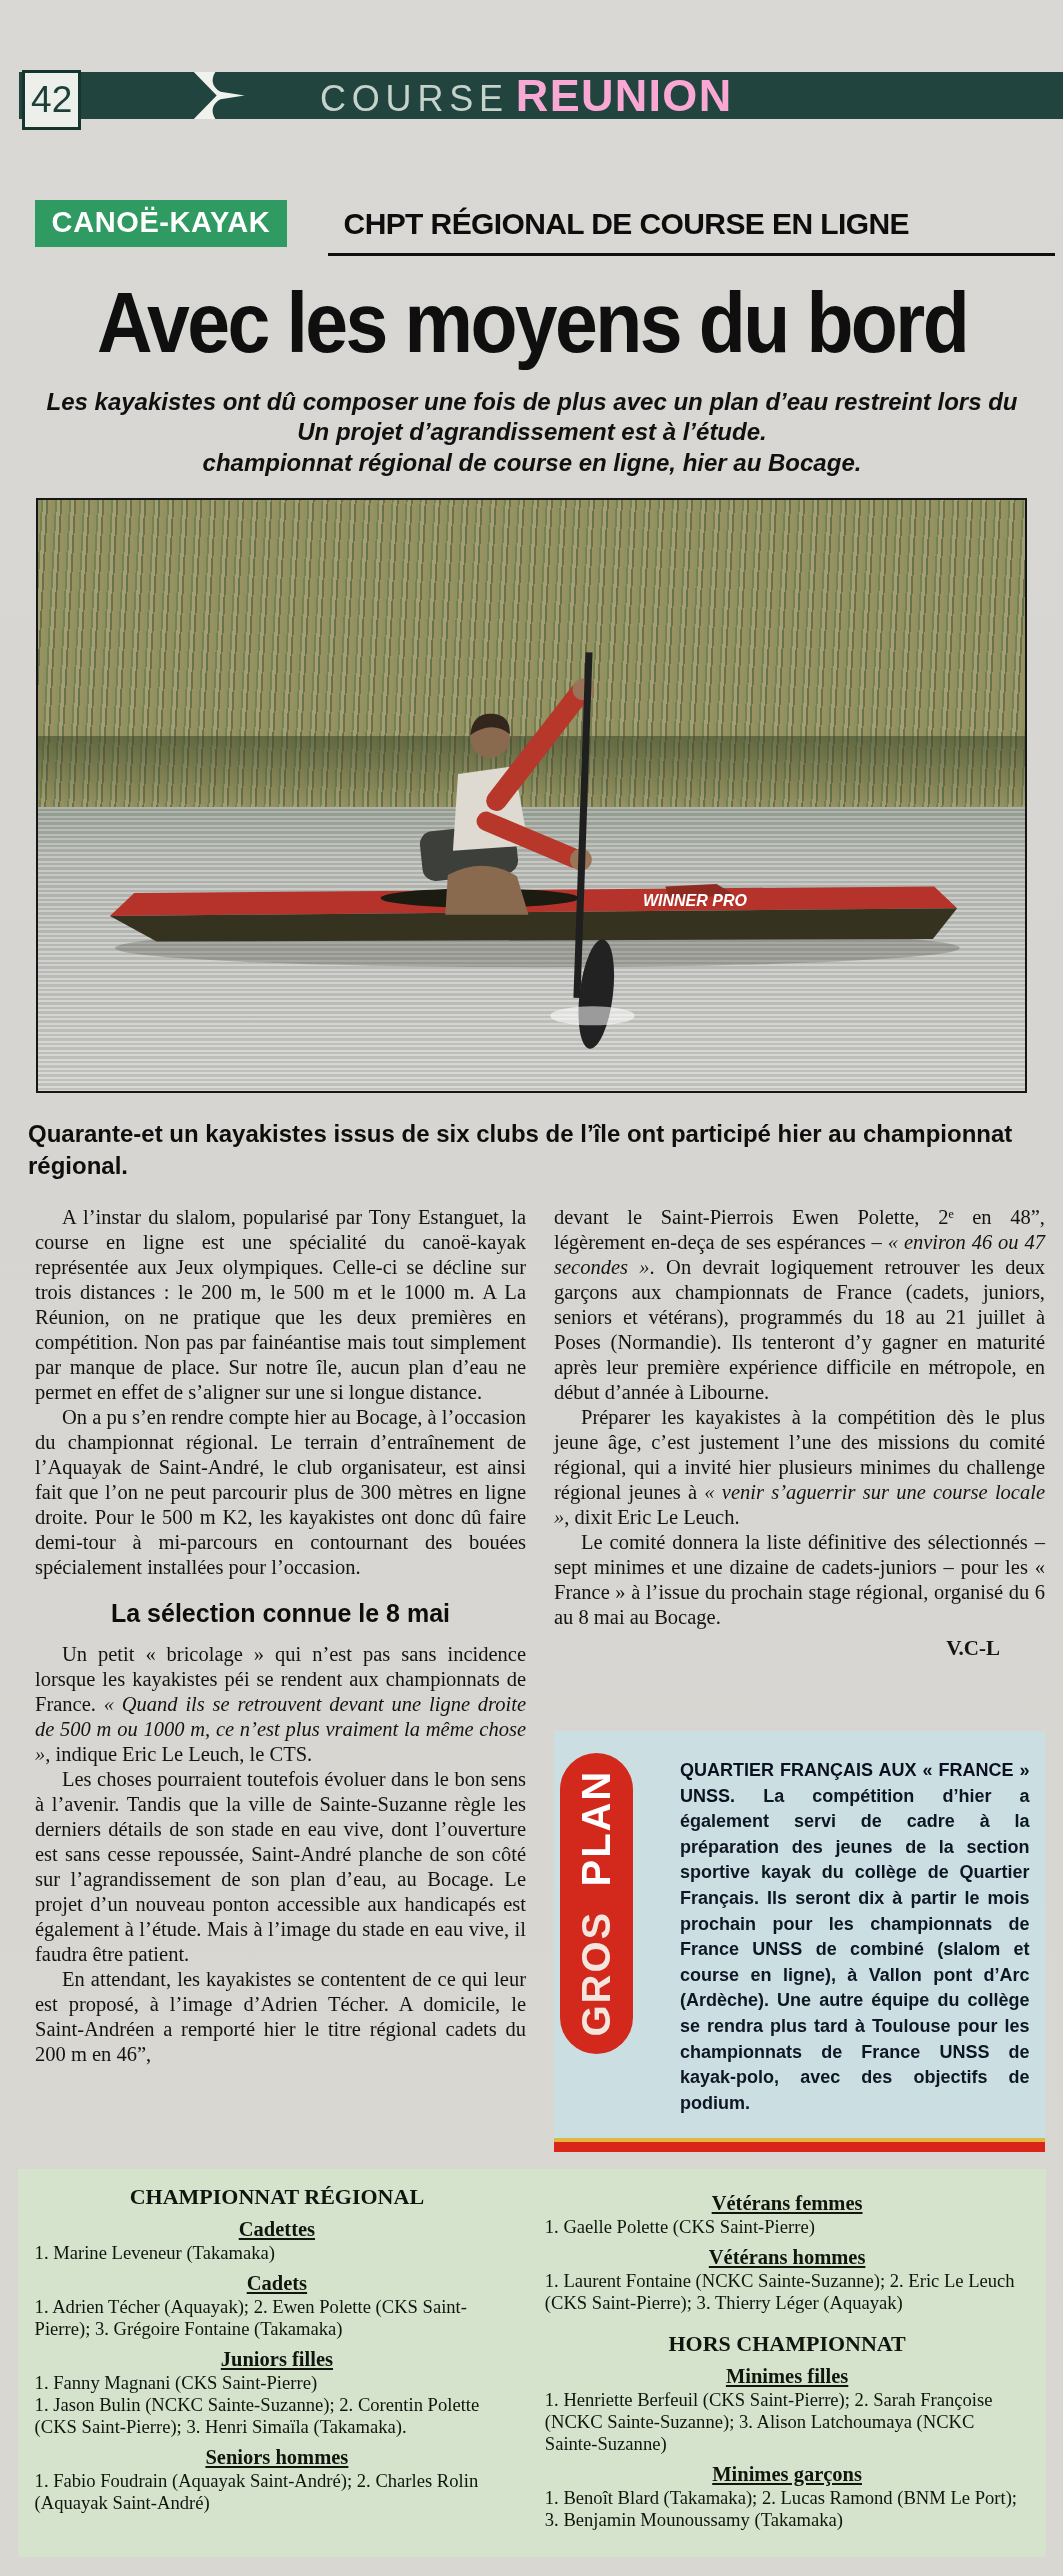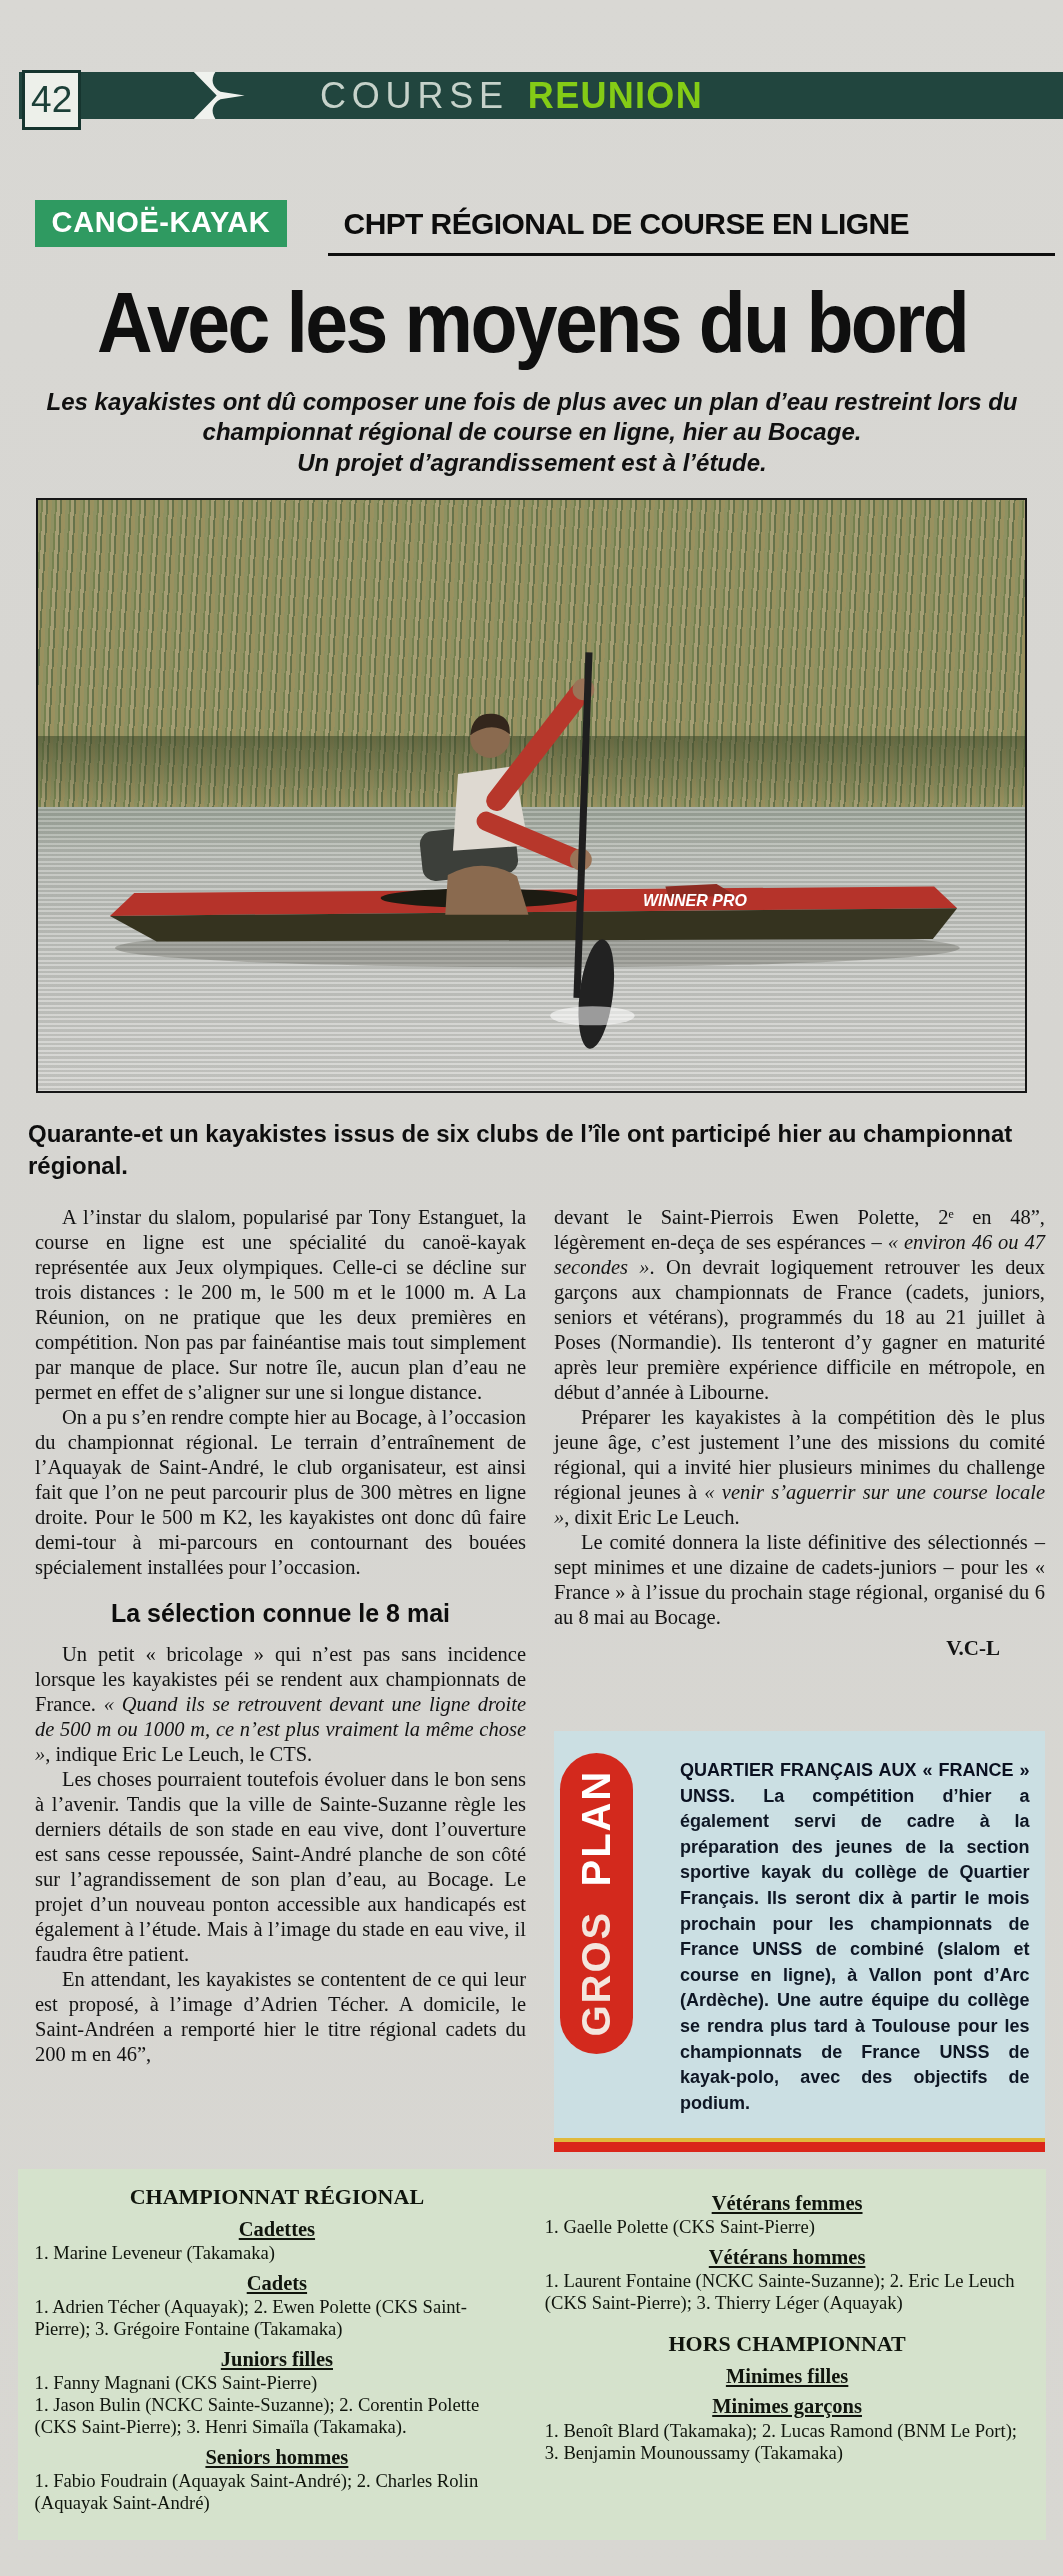--- a/index.html
+++ b/index.html
@@ -24,21 +24,21 @@
   .numbox{
     position:absolute;left:3.2px;top:-1.9px;
     width:53px;height:54px;
     background:#edf0ea;border:3.8px solid #16352f;
     display:flex;align-items:center;justify-content:center;
     font-weight:400;font-size:37px;color:#1c4038;
   }
   .chevron{position:absolute;left:172px;top:0;height:47px;width:59px;}
   .banner-title{margin-left:301px;display:flex;align-items:baseline;white-space:nowrap;}
   .banner-sports{font-size:36px;font-weight:500;letter-spacing:5.8px;color:#c6d2ca;}
-  .banner-region{font-size:36px;font-weight:800;letter-spacing:1.3px;color:#84cc16;margin-left:19px;}
+  .banner-region{font-size:45px;font-weight:800;letter-spacing:1.3px;color:#f9a8d4;margin-left:7px;}
 
   
   .kicker{position:relative;margin:81px 6.4px 0 35px;display:flex;align-items:center;gap:40px;}
   .kicker-tag{
     background:#2f9a61;color:#ffffff;
     font-weight:700;font-size:29px;letter-spacing:0.6px;
     padding:6.4px 16.6px 7.7px;
   }
   .kicker-head{font-weight:800;font-size:30px;letter-spacing:-0.6px;margin-left:16.6px;color:#0d0d0d;}
   .kicker::after{
@@ -152,22 +152,22 @@
 
   <div class="kicker">
     <span class="kicker-tag">CANOË-KAYAK</span>
     <span class="kicker-head">CHPT RÉGIONAL DE COURSE EN LIGNE</span>
   </div>
 
   <h1 class="headline">Avec les moyens du bord</h1>
 
   <div class="standfirst">
     <div>Les kayakistes ont dû composer une fois de plus avec un plan d’eau restreint lors du</div>
+    <div>Un projet d’agrandissement est à l’étude.</div>
     <div>championnat régional de course en ligne, hier au Bocage.</div>
-    <div>Un projet d’agrandissement est à l’étude.</div>
   </div>
 
   <div class="photo">
     <div class="reedband"></div>
     <div class="water"></div>
     <svg width="986" height="590" viewBox="0 0 1540 922">
       <ellipse cx="780" cy="700" rx="660" ry="30" fill="rgba(60,62,52,0.28)"></ellipse>
 
       <polygon points="150,614 1400,604 1436,638 112,650" fill="#b5332a"></polygon>
       <polygon points="112,650 1436,638 1398,686 185,690" fill="#35331f"></polygon>
@@ -258,20 +258,21 @@
         <div class="res-heading">Vétérans femmes</div>
         <p class="res-body">1. Gaelle Polette (CKS Saint-Pierre)</p>
       </div>
       <div>
         <div class="res-heading">Vétérans hommes</div>
         <p class="res-body">1. Laurent Fontaine (NCKC Sainte-Suzanne); 2. Eric Le Leuch (CKS Saint-Pierre); 3. Thierry Léger (Aquayak)</p>
       </div>
       <div class="res-title" style="margin-top:16.6px;">HORS CHAMPIONNAT</div>
       <div>
         <div class="res-heading">Minimes filles</div>
+        <p class="res-body">1. Henriette Berfeuil (CKS Saint-Pierre); 2. Sarah Françoise (NCKC Sainte-Suzanne); 3. Alison Latchoumaya (NCKC Sainte-Suzanne)</p>
       </div>
       <div>
         <div class="res-heading">Minimes garçons</div>
         <p class="res-body">1. Benoît Blard (Takamaka); 2. Lucas Ramond (BNM Le Port); 3. Benjamin Mounoussamy (Takamaka)</p>
       </div>
     </div>
   </div>
 
 </div>
 

